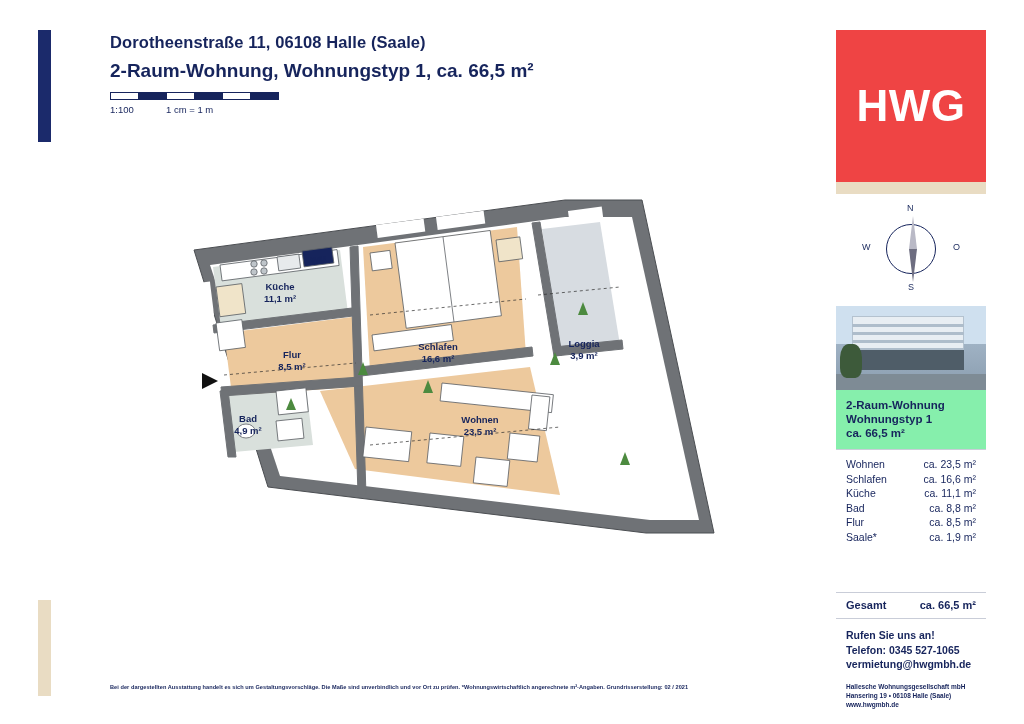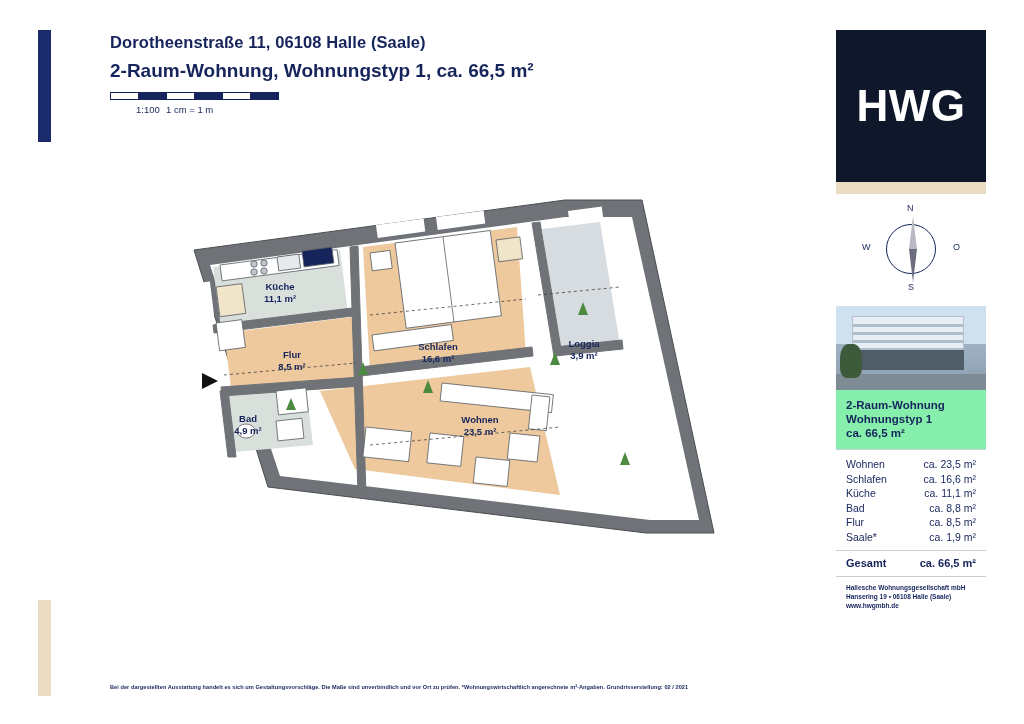--- a/index.html
+++ b/index.html
@@ -31,27 +31,27 @@
   .subtitle {
     position:absolute; left:110px; top:60px;
     font-size:19px; font-weight:bold; color:#16245c;
   }
 
   
   .scalebar { position:absolute; left:110px; top:92px; width:174px; height:8px; display:flex; }
   .scalebar div { height:8px; border:1px solid #16245c; margin-right:-1px; }
   .sb-w { background:#ffffff; }
   .sb-b { background:#16245c; }
-  .scale-label-1 { position:absolute; left:110px; top:104px; font-size:9.5px; color:#16245c;margin-left:26px; }
+  .scale-label-1 { position:absolute; left:110px; top:104px; font-size:9.5px; color:#16245c; }
   .scale-label-2 { position:absolute; left:166px; top:104px; font-size:9.5px; color:#16245c; }
 
   
   .panel { position:absolute; left:836px; top:30px; width:150px; }
   .logo-box {
-    width:150px; height:152px; background:#0f172a;
+    width:150px; height:152px; background:#ef4444;
     display:flex; align-items:center; justify-content:center;text-align:center;
   }
   .logo-text {
     color:#ffffff; font-size:44px; font-weight:bold; letter-spacing:0.5px;
   }
   .logo-strip { width:150px; height:12px; background:#e9dcc3; }
 
   .compass-box {
     width:150px; height:96px; background:#ffffff;
     position:relative; margin-top:10px; border-top:0px;
@@ -95,21 +95,21 @@
   .photo-ground { position:absolute; left:0; bottom:0; width:150px; height:16px; background:#7e8b95; }
   .tree { position:absolute; left:4px; bottom:12px; width:22px; height:34px; background:#3d5a3a; border-radius:40% 40% 30% 30%; }
 
   .unit-box { width:150px; background:#86efac; padding:8px 10px 9px 10px; }
   .unit-box .l { font-size:11.5px; font-weight:bold; color:#16245c; line-height:14px; }
 
   .areas { width:150px; padding:7px 10px 6px 10px; border-top:1px solid #c9cdd8; }
   .area-row { display:flex; justify-content:space-between; font-size:10.5px; line-height:14.5px; color:#16245c; }
   .area-row .v { font-weight:normal; }
 
-  .total { width:150px; padding:6px 10px 7px 10px; border-top:1px solid #c9cdd8; border-bottom:1px solid #c9cdd8; }
+  .total { width:150px; padding:6px 10px 7px 10px; border-top:1px solid #c9cdd8; border-bottom:1px solid #c9cdd8;margin-top:42px; }
   .total-row { display:flex; justify-content:space-between; font-size:11px; font-weight:bold; color:#16245c; }
 
   .contact { width:150px; padding:9px 10px 4px 10px; }
   .contact div { font-size:10.5px; line-height:14.5px; color:#16245c; }
   .contact .bold { font-weight:bold; }
 
   .imprint { width:150px; padding:6px 10px 0 10px; }
   .imprint div { font-size:6.5px; line-height:9px; color:#16245c; font-weight:bold; }
 
   
@@ -323,20 +323,25 @@
     </div>
   </div>
 
   <div class="total">
     <div class="total-row">
       <span>Gesamt</span>
       <span>ca. 66,5 m²</span>
     </div>
   </div>
 
+  <div class="contact">
+    <div class="bold">Rufen Sie uns an!</div>
+    <div class="bold">Telefon: 0345 527-1065</div>
+    <div class="bold">vermietung@hwgmbh.de</div>
+  </div>
 
   <div class="imprint">
     <div>Hallesche Wohnungsgesellschaft mbH</div>
     <div>Hansering 19 • 06108 Halle (Saale)</div>
     <div>www.hwgmbh.de</div>
   </div>
 </div>
 
 <div class="footer">Bei der dargestellten Ausstattung handelt es sich um Gestaltungsvorschläge. Die Maße sind unverbindlich und vor Ort zu prüfen. *Wohnungswirtschaftlich angerechnete m²-Angaben. Grundrisserstellung: 02 / 2021</div>
 

